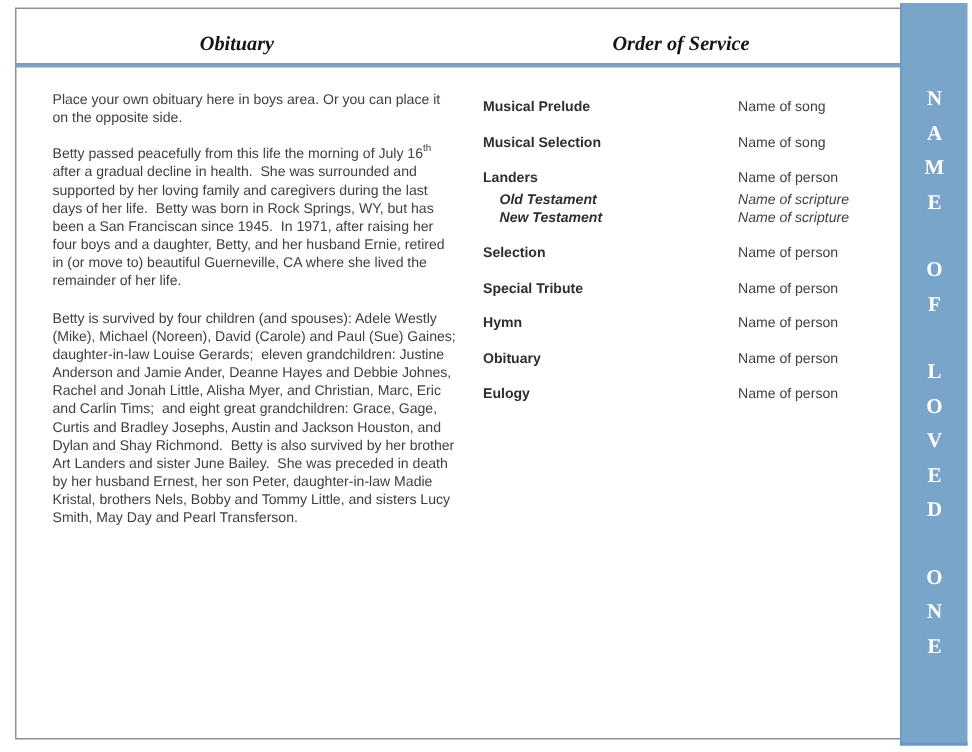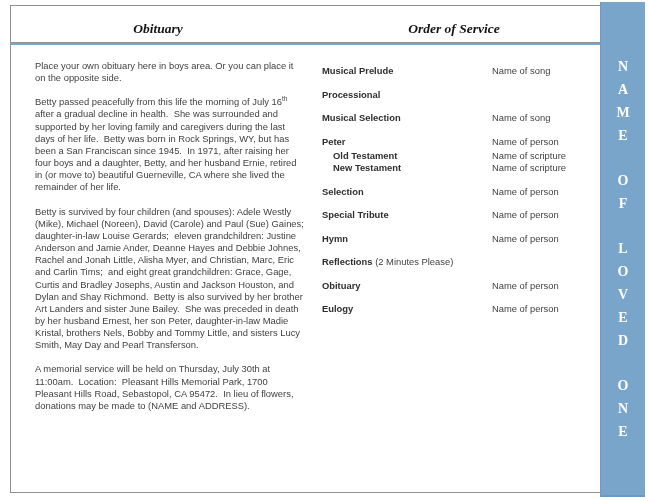--- a/index.html
+++ b/index.html
@@ -35,21 +35,21 @@
   .os-row{display:flex;align-items:flex-start;line-height:13px;margin-bottom:10.5px;}
   .os-label{font-weight:700;color:#2e2e2e;white-space:nowrap;flex:0 0 auto;}
   .os-note{font-weight:400;color:#3f3f3f;white-space:pre;flex:0 0 auto;}
   .os-leader{
     flex:1 1 auto;margin:0 8px 0 5px;min-width:8px;
     background-image:repeating-linear-gradient(to right,#4c4c4c 0,#4c4c4c 1.2px,transparent 1.2px,transparent 5px);
     background-size:100% 1.2px;background-repeat:no-repeat;background-position:left calc(100% - 3px);
   }
   .os-value{flex:0 0 86px;width:86px;color:#3f3f3f;white-space:nowrap;}
   .os-subgroup{margin:-8px 0 10.5px 11px;}
-  .os-subgroup .os-row{margin-bottom:0;line-height:12.2px;}
+  .os-subgroup .os-row{margin-bottom:0;line-height:12.2px;font-style:italic;}
   
   .side-banner{
     position:absolute;left:600px;top:2px;width:45px;height:495px;
     background:#7aa5cb;border-left:1px solid #6d9ac2;border-bottom:2px solid #6d9ac2;
     box-sizing:border-box;
     display:flex;flex-direction:column;align-items:center;justify-content:center;
   }
   .side-word{display:flex;flex-direction:column;align-items:center;}
   .side-word + .side-word{margin-top:22px;}
   .side-letter{
@@ -63,39 +63,35 @@
 <div class="sheet"></div>
 
 <div class="page-title left">Obituary</div>
 <div class="page-title right">Order of Service</div>
 <div class="header-rule"></div>
 
 <div class="obit-text">
     <p>Place your own obituary here in boys area. Or you can place it on the opposite side.</p>
     <p><span>Betty passed peacefully from this life the morning of July 16</span><sup>th</sup><span> after a gradual decline in health.  She was surrounded and supported by her loving family and caregivers during the last days of her life.  Betty was born in Rock Springs, WY, but has been a San Franciscan since 1945.  In 1971, after raising her four boys and a daughter, Betty, and her husband Ernie, retired in (or move to) beautiful Guerneville, CA where she lived the remainder of her life.</span></p>
     <p>Betty is survived by four children (and spouses): Adele Westly (Mike), Michael (Noreen), David (Carole) and Paul (Sue) Gaines;  daughter-in-law Louise Gerards;  eleven grandchildren: Justine Anderson and Jamie Ander, Deanne Hayes and Debbie Johnes, Rachel and Jonah Little, Alisha Myer, and Christian, Marc, Eric and Carlin Tims;  and eight great grandchildren: Grace, Gage, Curtis and Bradley Josephs, Austin and Jackson Houston, and Dylan and Shay Richmond.  Betty is also survived by her brother Art Landers and sister June Bailey.  She was preceded in death by her husband Ernest, her son Peter, daughter-in-law Madie Kristal, brothers Nels, Bobby and Tommy Little, and sisters Lucy Smith, May Day and Pearl Transferson.</p>
-    <p>A memorial service will be held on Thursday, July 30th at 11:00am.  Location:  Pleasant Hills Memorial Park, 1700 Pleasant Hills Road, Sebastopol, CA 95472.  In lieu of flowers, donations may be made to (NAME and ADDRESS).</p>
   </div>
 
 <div class="os-col">
     <div class="os-row">
       <span class="os-label">Musical Prelude</span>
       <span class="os-leader"></span>
       <span class="os-value">Name of song</span>
     </div>
     <div class="os-row">
-      <span class="os-label">Processional</span>
-    </div>
-    <div class="os-row">
       <span class="os-label">Musical Selection</span>
       <span class="os-leader"></span>
       <span class="os-value">Name of song</span>
     </div>
     <div class="os-row">
-      <span class="os-label">Peter</span>
+      <span class="os-label">Landers</span>
       <span class="os-leader"></span>
       <span class="os-value">Name of person</span>
     </div>
     <div class="os-subgroup">
       <div class="os-row">
         <span class="os-label">Old Testament</span>
         <span class="os-leader"></span>
         <span class="os-value">Name of scripture</span>
       </div>
       <div class="os-row">
@@ -111,24 +107,20 @@
     </div>
     <div class="os-row">
       <span class="os-label">Special Tribute</span>
       <span class="os-leader"></span>
       <span class="os-value">Name of person</span>
     </div>
     <div class="os-row">
       <span class="os-label">Hymn</span>
       <span class="os-leader"></span>
       <span class="os-value">Name of person</span>
-    </div>
-    <div class="os-row">
-      <span class="os-label">Reflections</span>
-      <span class="os-note"> (2 Minutes Please)</span>
     </div>
     <div class="os-row">
       <span class="os-label">Obituary</span>
       <span class="os-leader"></span>
       <span class="os-value">Name of person</span>
     </div>
     <div class="os-row">
       <span class="os-label">Eulogy</span>
       <span class="os-leader"></span>
       <span class="os-value">Name of person</span>

